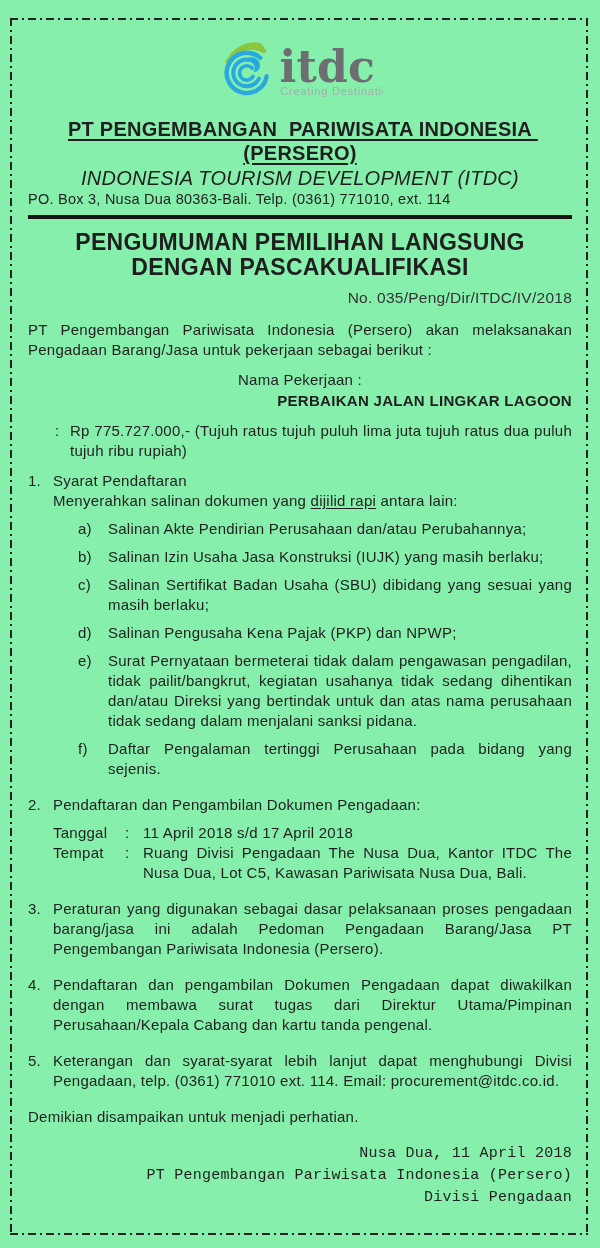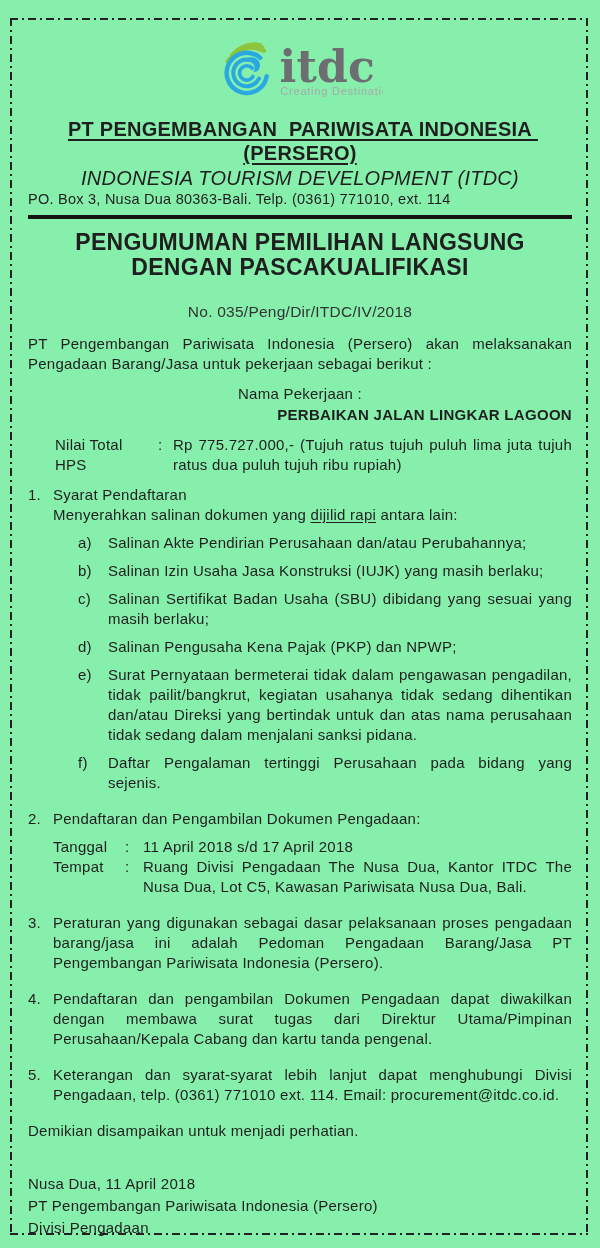--- a/index.html
+++ b/index.html
@@ -17,21 +17,21 @@
 
   .logo-wrap{text-align:center;}
   .company-name{font-size:20px;font-weight:bold;text-align:center;margin-top:12px;
     text-decoration:underline;text-decoration-thickness:2px;text-underline-offset:3px;
     white-space:pre-wrap;line-height:24px;}
   .company-sub{font-size:20px;font-style:italic;text-align:center;margin-top:3px;line-height:20px;}
   .company-addr{font-size:14.5px;text-align:left;margin-top:2px;line-height:18px;}
   .thick-rule{height:4px;background:#141414;margin-top:7px;}
 
   .doc-title{font-size:23px;font-weight:bold;text-align:center;margin-top:11px;line-height:25px;letter-spacing:0.3px;}
-  .ref-no{font-size:15.5px;text-align:center;margin-top:22px;color:#333;}
+  .ref-no{font-size:15.5px;text-align:right;margin-top:8px;color:#333;}
 
   .intro{text-align:justify;margin:12px 0 0;}
   .job-label{text-align:center;margin-top:10px;}
   .job-name{text-align:right;font-weight:bold;margin-top:1px;letter-spacing:0.3px;}
 
   .hps-row{display:flex;margin-top:10px;padding-left:27px;}
   .hps-label{width:103px;flex:none;}
   .hps-colon{width:15px;flex:none;}
   .hps-value{flex:1;text-align:justify;}
 
@@ -45,21 +45,21 @@
   .sub-label{width:30px;flex:none;}
   .sub-body{flex:1;text-align:justify;}
 
   .kv-rows{margin-top:8px;}
   .kv-row{display:flex;}
   .kv-label{width:72px;flex:none;}
   .kv-colon{width:18px;flex:none;}
   .kv-value{flex:1;text-align:justify;}
 
   .closing{margin:16px 0 0;}
-  .signature{text-align:left;margin-top:32px;line-height:22px;}
+  .signature{text-align:right;margin-top:16px;line-height:22px;font-family:Liberation Mono, monospace;}
   .u{text-decoration:underline;text-underline-offset:2px;}
 </style>
 </head>
 <body>
 
 <div class="page">
 
   <div class="cutbox">
     <div class="cut h t"></div>
     <div class="cut h b"></div>
@@ -96,21 +96,20 @@
       <div>DENGAN PASCAKUALIFIKASI</div>
     </div>
     <div class="ref-no">No. 035/Peng/Dir/ITDC/IV/2018</div>
 
     <p class="intro">PT Pengembangan Pariwisata Indonesia (Persero) akan melaksanakan Pengadaan Barang/Jasa untuk pekerjaan sebagai berikut :</p>
 
     <div class="job-label">Nama Pekerjaan :</div>
     <div class="job-name">PERBAIKAN JALAN LINGKAR LAGOON</div>
 
     <div class="hps-row">
-      <span class="hps-label">Nilai Total HPS</span>
       <span class="hps-colon">:</span>
       <span class="hps-value">Rp 775.727.000,- (Tujuh ratus tujuh puluh lima juta tujuh ratus dua puluh tujuh ribu rupiah)</span>
     </div>
 
     <div class="num-item first">
       <span class="num">1.</span>
       <div class="num-body">
         <div>Syarat Pendaftaran</div>
         <div class="just"><span>Menyerahkan salinan dokumen yang </span><span class="u">dijilid rapi</span><span> antara lain:</span></div>
 

